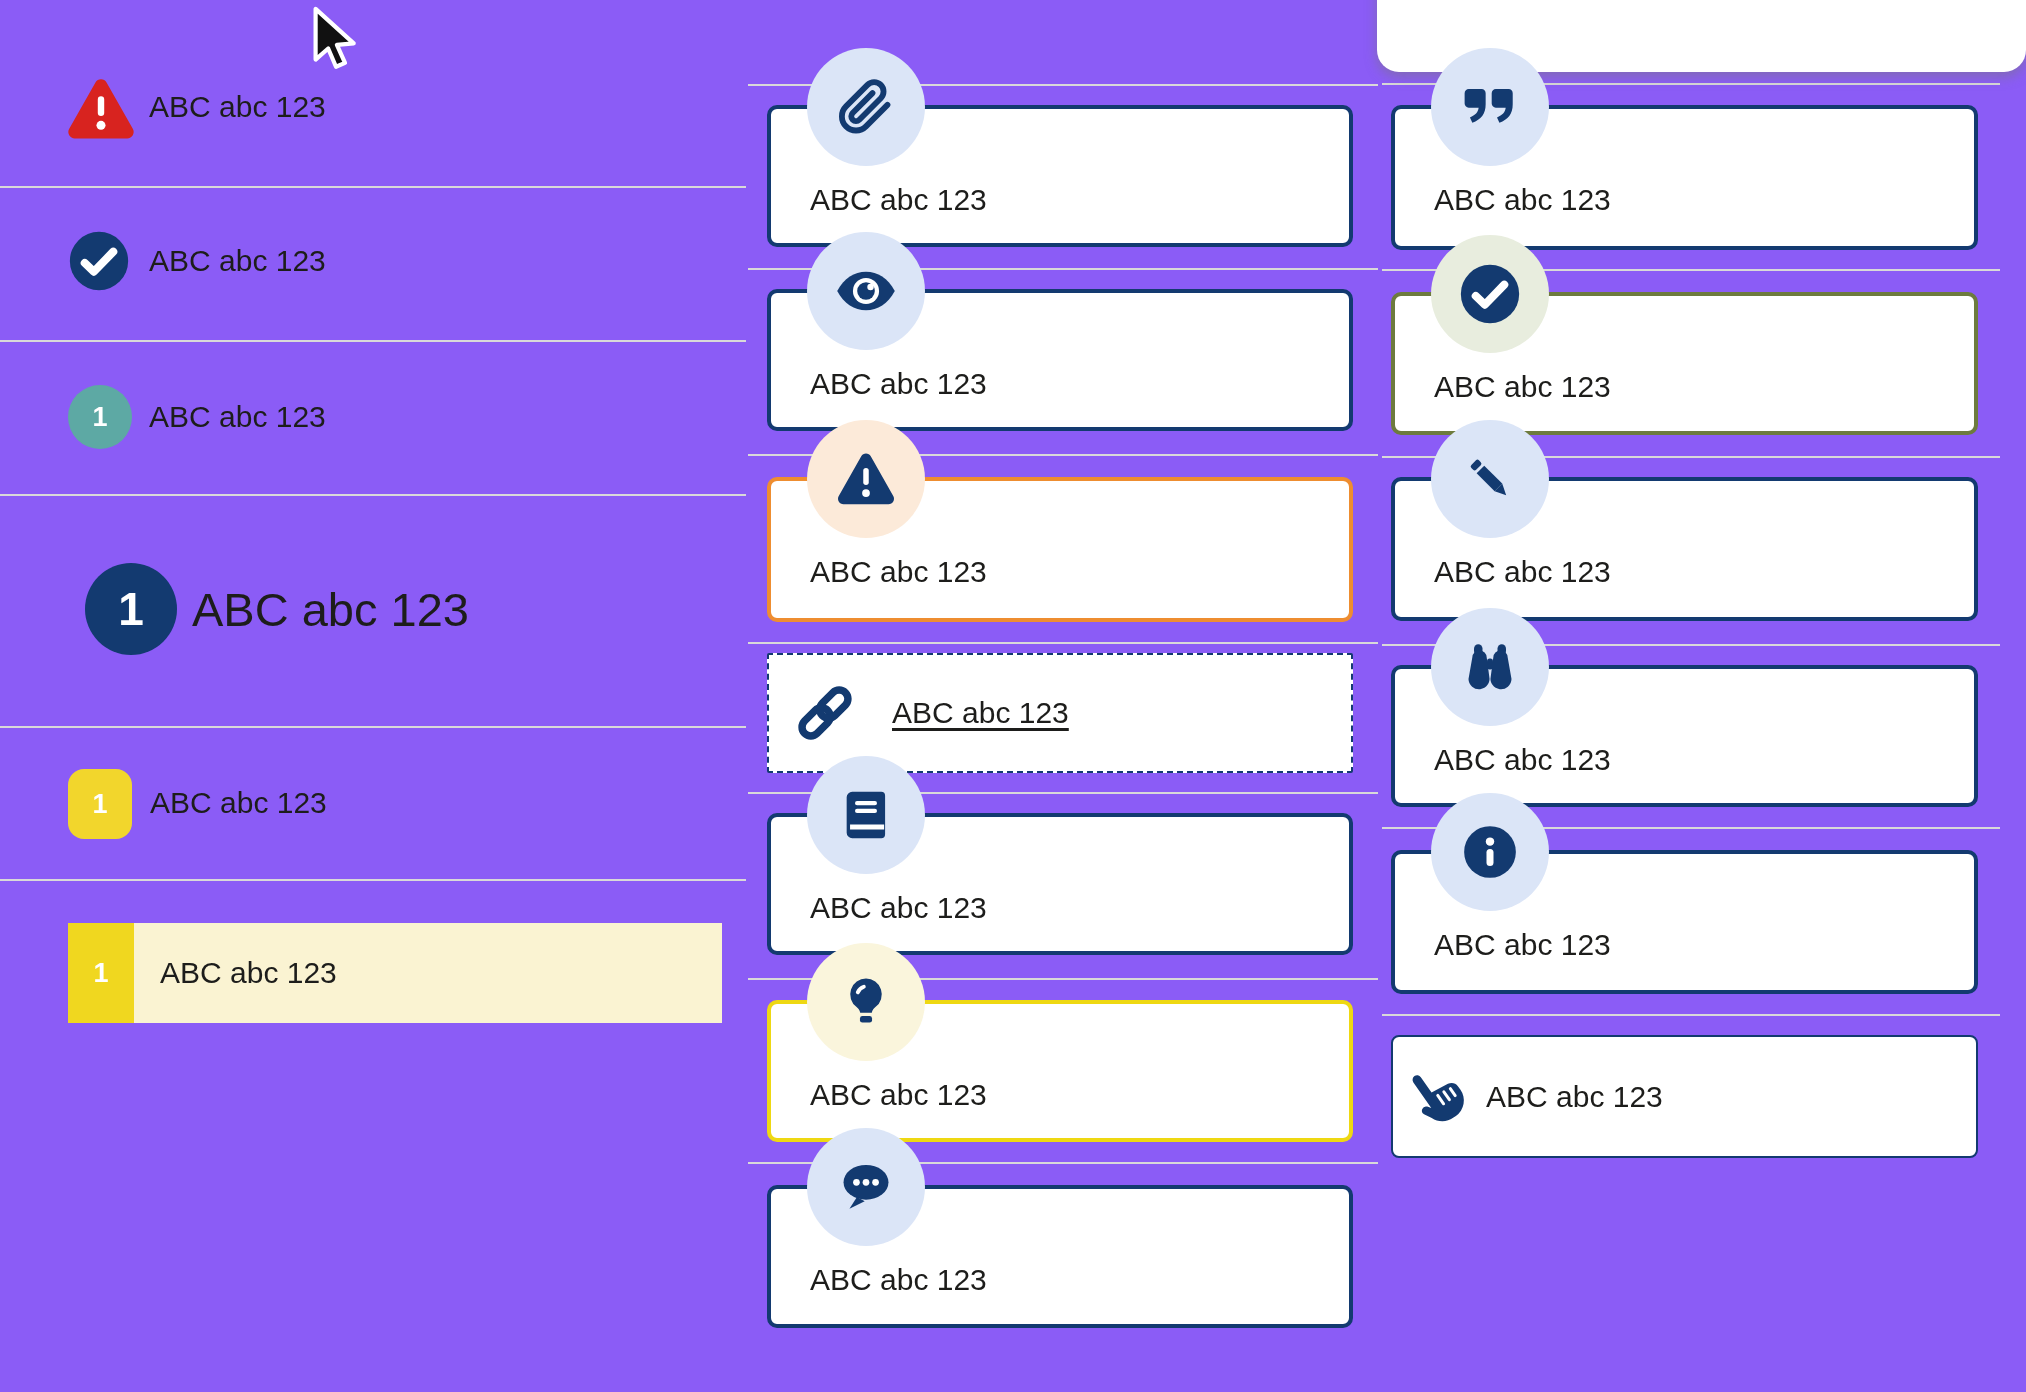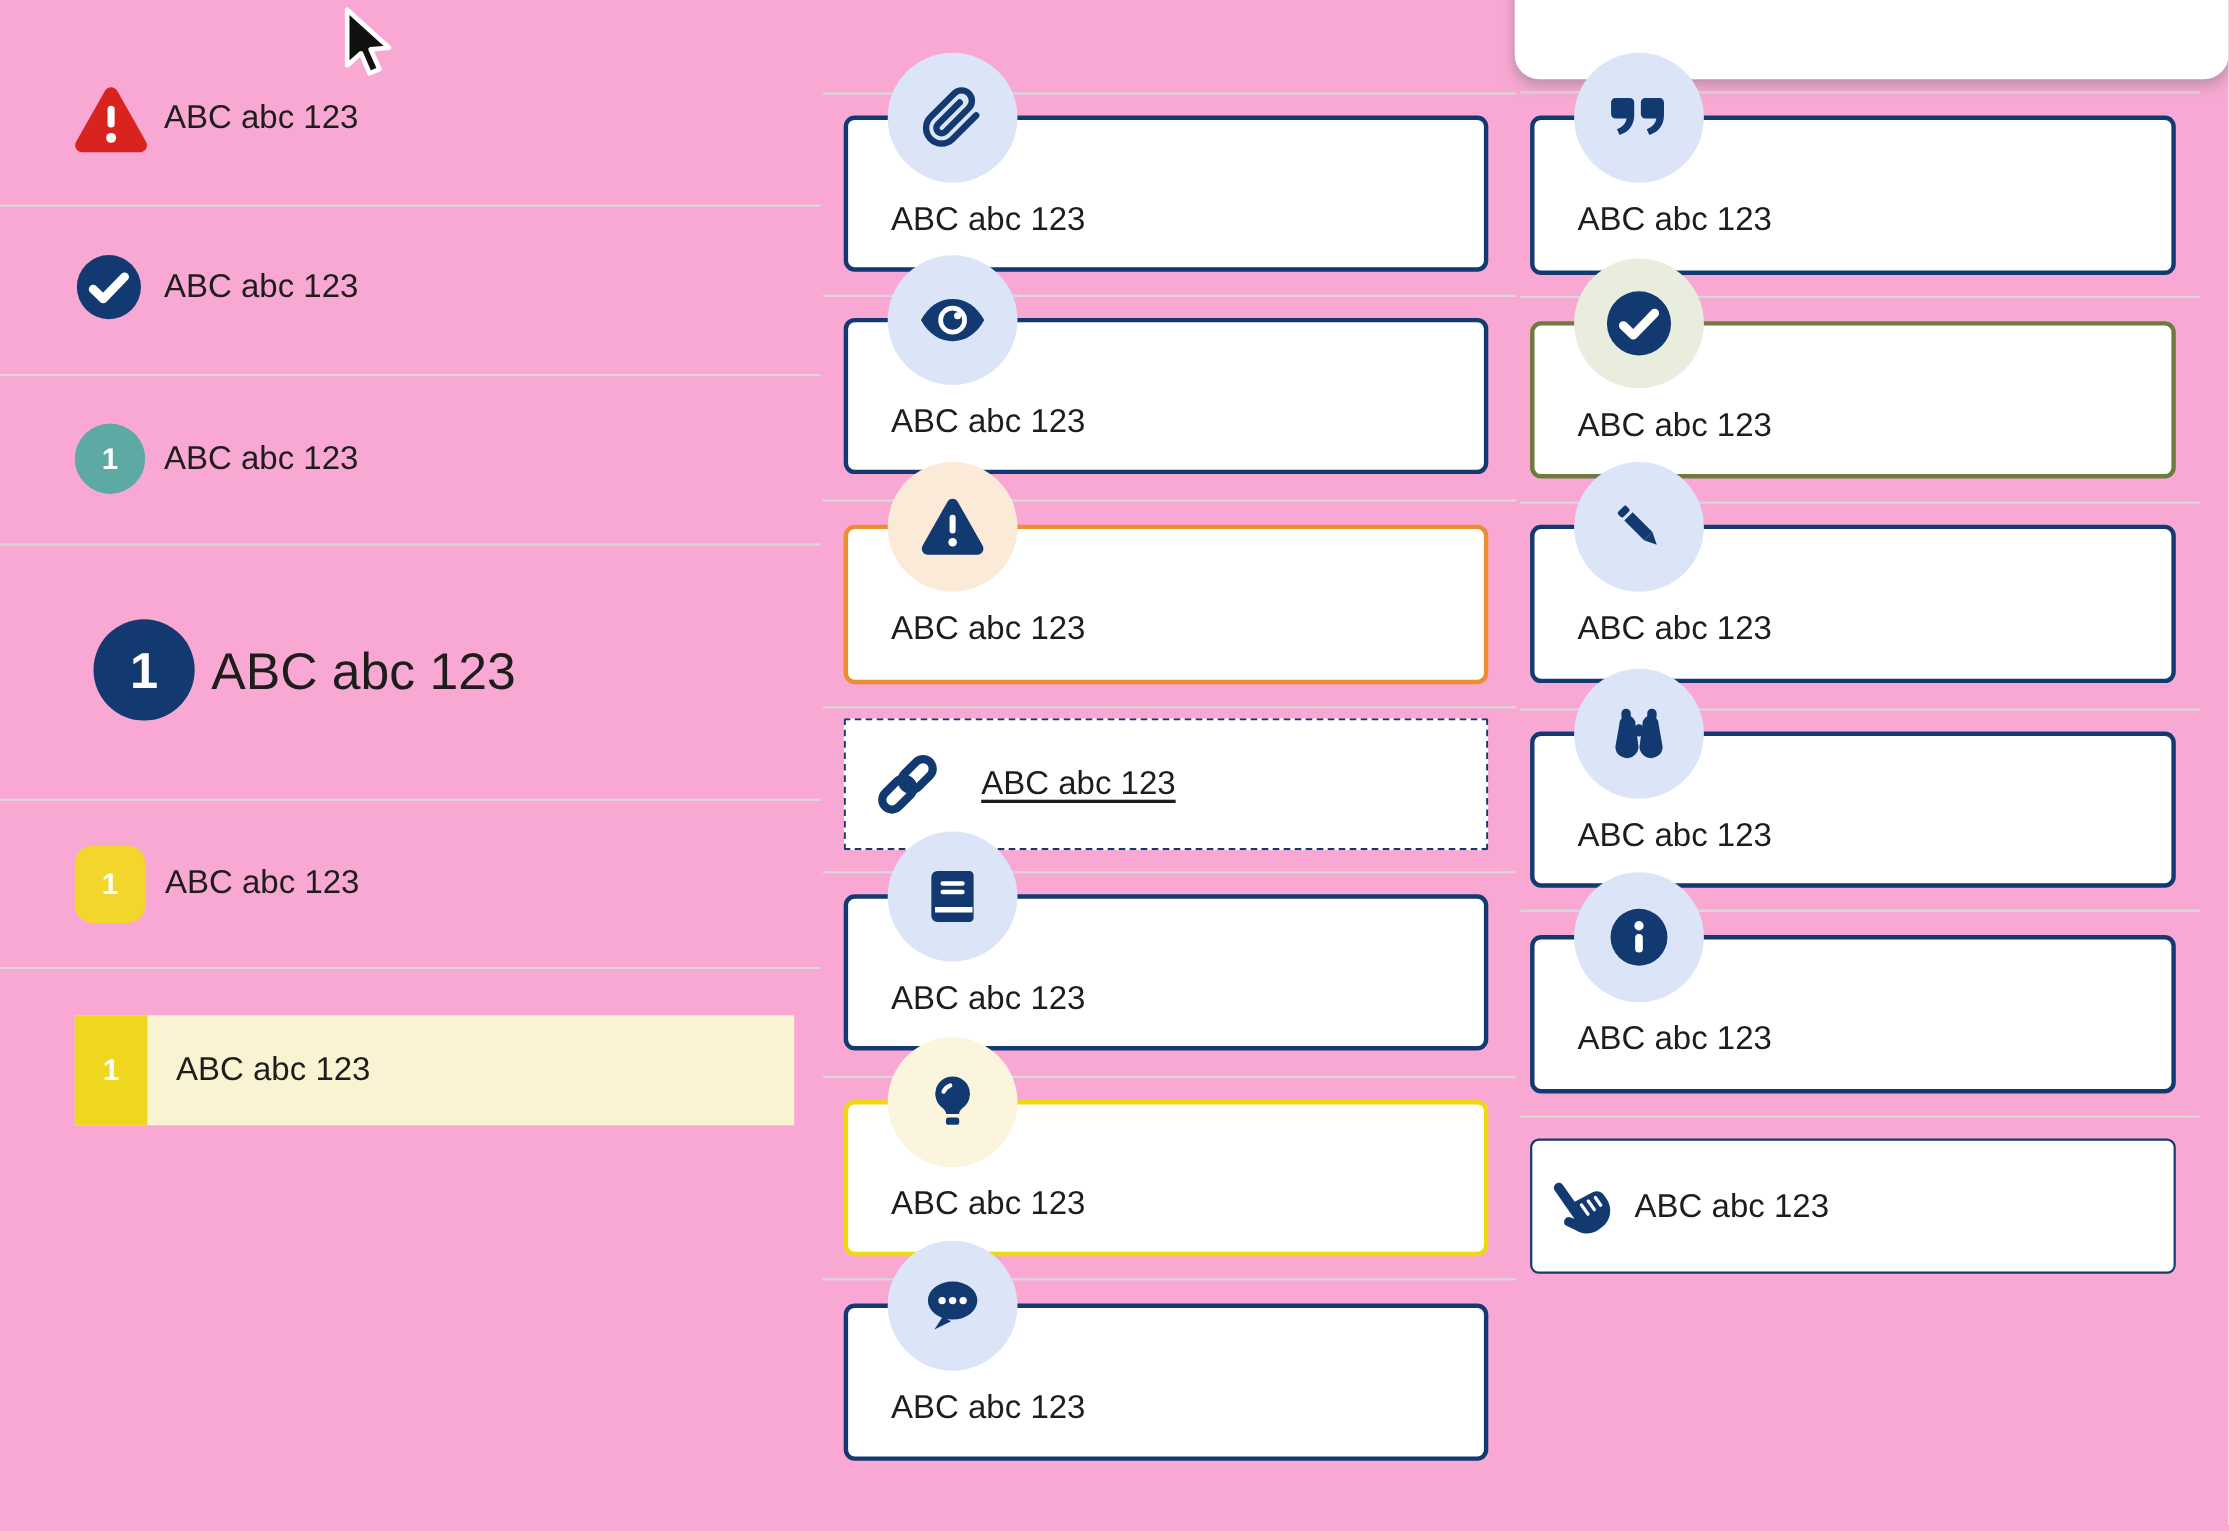--- a/index.html
+++ b/index.html
@@ -1,16 +1,16 @@
 <!DOCTYPE html>
 <html><head>
 <meta charset="utf-8">
 <style>
   html,body{margin:0;padding:0;background:#fff;}
-  .canvas{position:relative;width:2026px;height:1392px;background:#f9a8d4;overflow:hidden;
+  .canvas{position:relative;width:2026px;height:1392px;background:#8b5cf6;overflow:hidden;
           font-family:"Liberation Sans",sans-serif;color:#1d1d1b;}
   .hr{position:absolute;height:2px;background:#d9d9d9;z-index:1;}
   .lbl{position:absolute;font-size:30px;line-height:42px;color:#1d1d1b;white-space:nowrap;z-index:3;}
   .lbl.big{font-size:47px;line-height:60px;font-weight:500;}
   .lbl.linky{text-decoration:underline;text-underline-offset:5px;}
   .num-badge{position:absolute;display:flex;align-items:center;justify-content:center;
              color:#fff;font-weight:bold;z-index:2;}
   .iconwrap{position:absolute;z-index:3;line-height:0;}
   .iconwrap svg{overflow:visible;}
   .box{position:absolute;background:#fff;border:4px solid #133a70;border-radius:10px;

